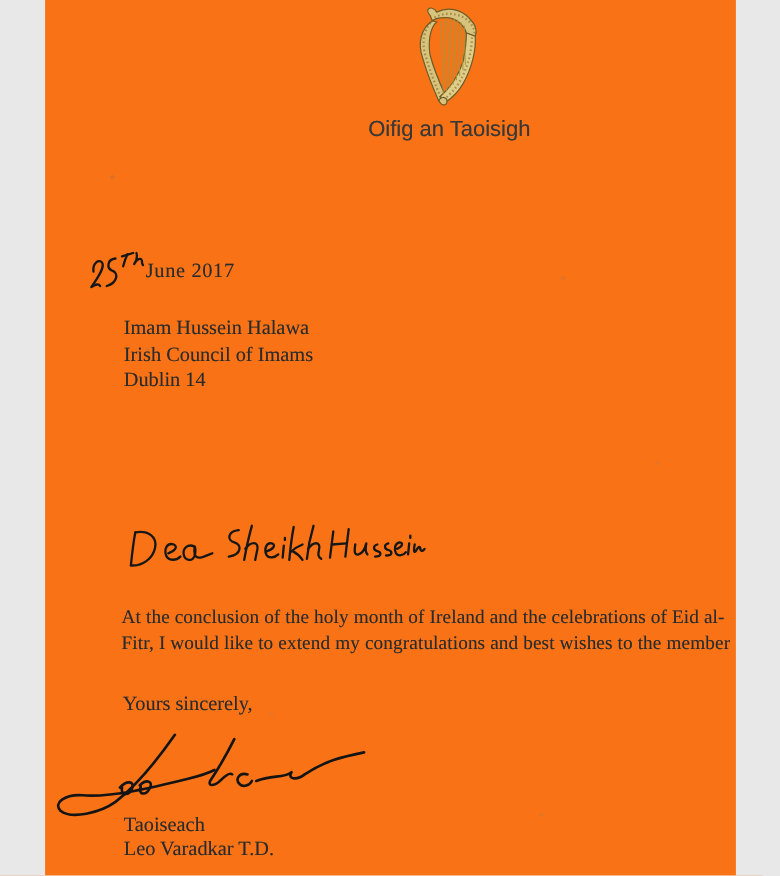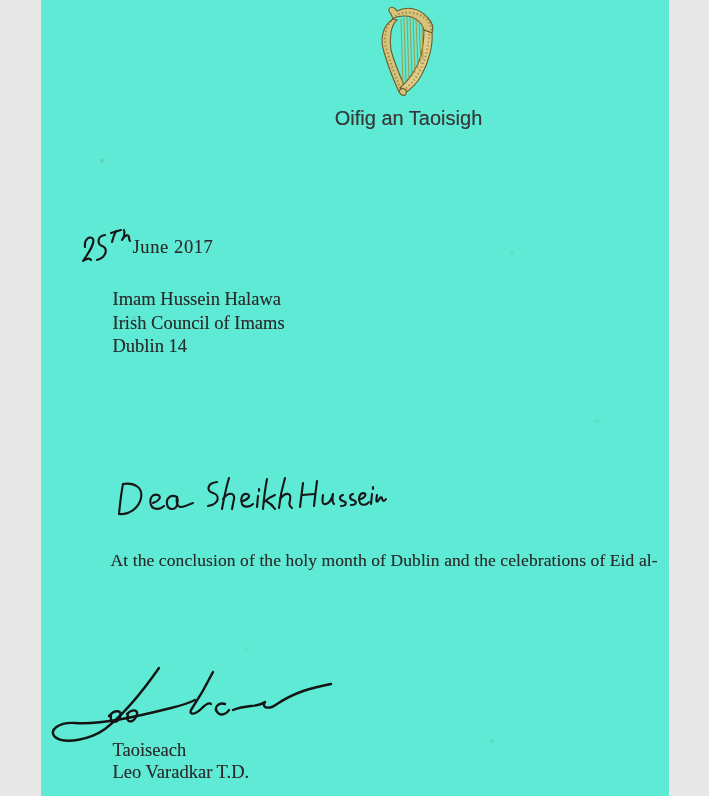--- a/index.html
+++ b/index.html
@@ -1,21 +1,21 @@
 <!DOCTYPE html>
 <html><head>
 <meta charset="utf-8">
 <style>
   html, body { margin: 0; padding: 0; background: #e8e8e8; }
   .page {
     position: relative;
     width: 628px;
     height: 796px;
     margin: 0 auto;
-    background: #5eead4;
+    background: #f97316;
     overflow: hidden;
     font-family: "Liberation Serif", "DejaVu Serif", serif;
     color: #2b2b2b;
   }
   
   .specks {
     position: absolute; left: 0; top: 0; width: 2px; height: 2px;
     border-radius: 50%; background: transparent;
     box-shadow:
       60px 160px 0 1px rgba(110,110,110,0.22),
@@ -140,23 +140,25 @@
     <path d="M210,19 C209,25 209,29 213,28 C217,27 219,22 220,18 C219,23 219,26 221,28"></path>
     <path d="M230,19 C226,20 226,24 230,25 C234,26 234,30 228,30"></path>
     <path d="M240,18 C236,19 236,23 240,24 C244,25 244,29 238,29"></path>
     <path d="M248,23 C253,21 254,17 250,17 C246,18 245,23 247,27 C249,30 254,29 256,26"></path>
     <path d="M260,11 L260,13"></path>
     <path d="M259,18 L258,28"></path>
     <path d="M264,19 C263,24 263,27 265,25 C267,22 268,20 269,22 C269,25 271,26 273,23"></path>
   </svg>
 
   <div class="body-par typed">
-    <div>At the conclusion of the holy month of Dublin and the celebrations of Eid al-</div>
+    <div>At the conclusion of the holy month of Ireland and the celebrations of Eid al-</div>
+    <div>Fitr, I would like to extend my congratulations and best wishes to the member</div>
   </div>
 
+  <div class="valediction typed">Yours sincerely,</div>
 
   <svg class="signature-svg" width="292" height="84" viewBox="0 0 292 84" aria-label="Leo Varadkar">
     <path d="M116,4 C102,24 84,48 62,65 C48,75 22,81 12,73 C5,66 16,58 32,59 C58,61 96,52 128,44 C140,41 148,38 152,36"></path>
     <path d="M66,52 C72,45 80,46 77,53 C74,60 66,59 68,52"></path>
     <path d="M84,50 C90,44 97,46 93,53 C89,60 82,58 85,51"></path>
     <path d="M170,8 C162,24 152,40 148,46 C146,51 152,51 158,45 C162,41 166,38 168,40"></path>
     <path d="M182,40 C175,38 170,44 175,49 C178,52 184,50 186,46"></path>
     <path d="M190,46 C205,40 214,44 222,38 C218,44 226,46 234,40 C252,28 268,24 288,20"></path>
   </svg>
 

